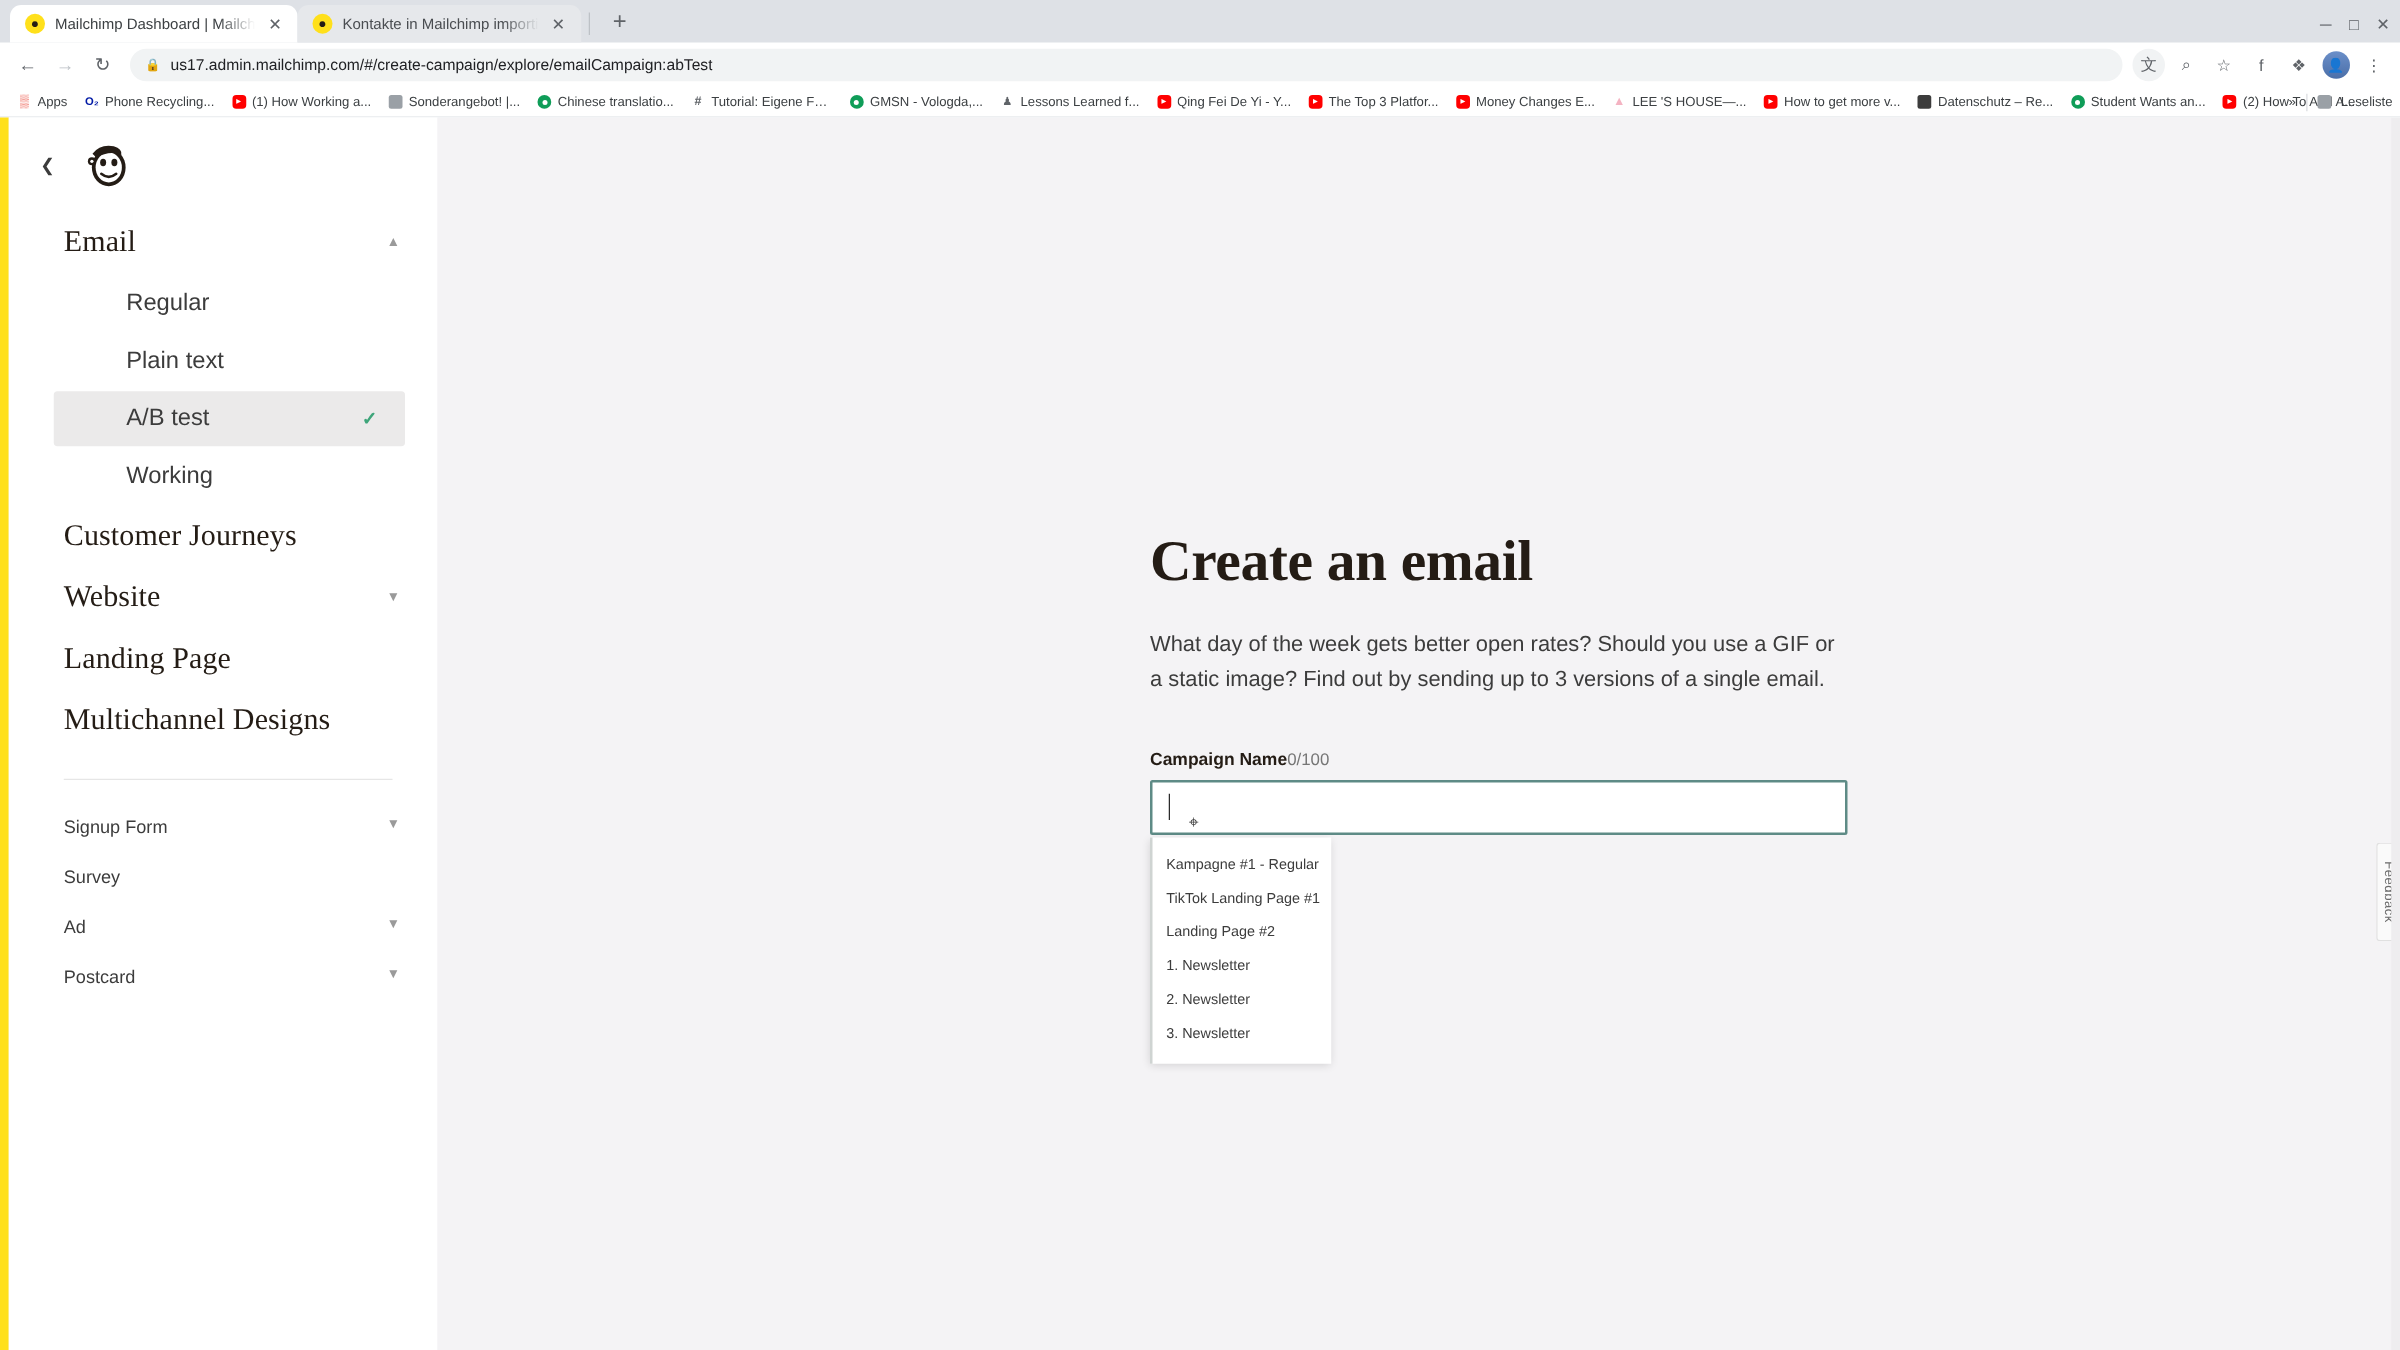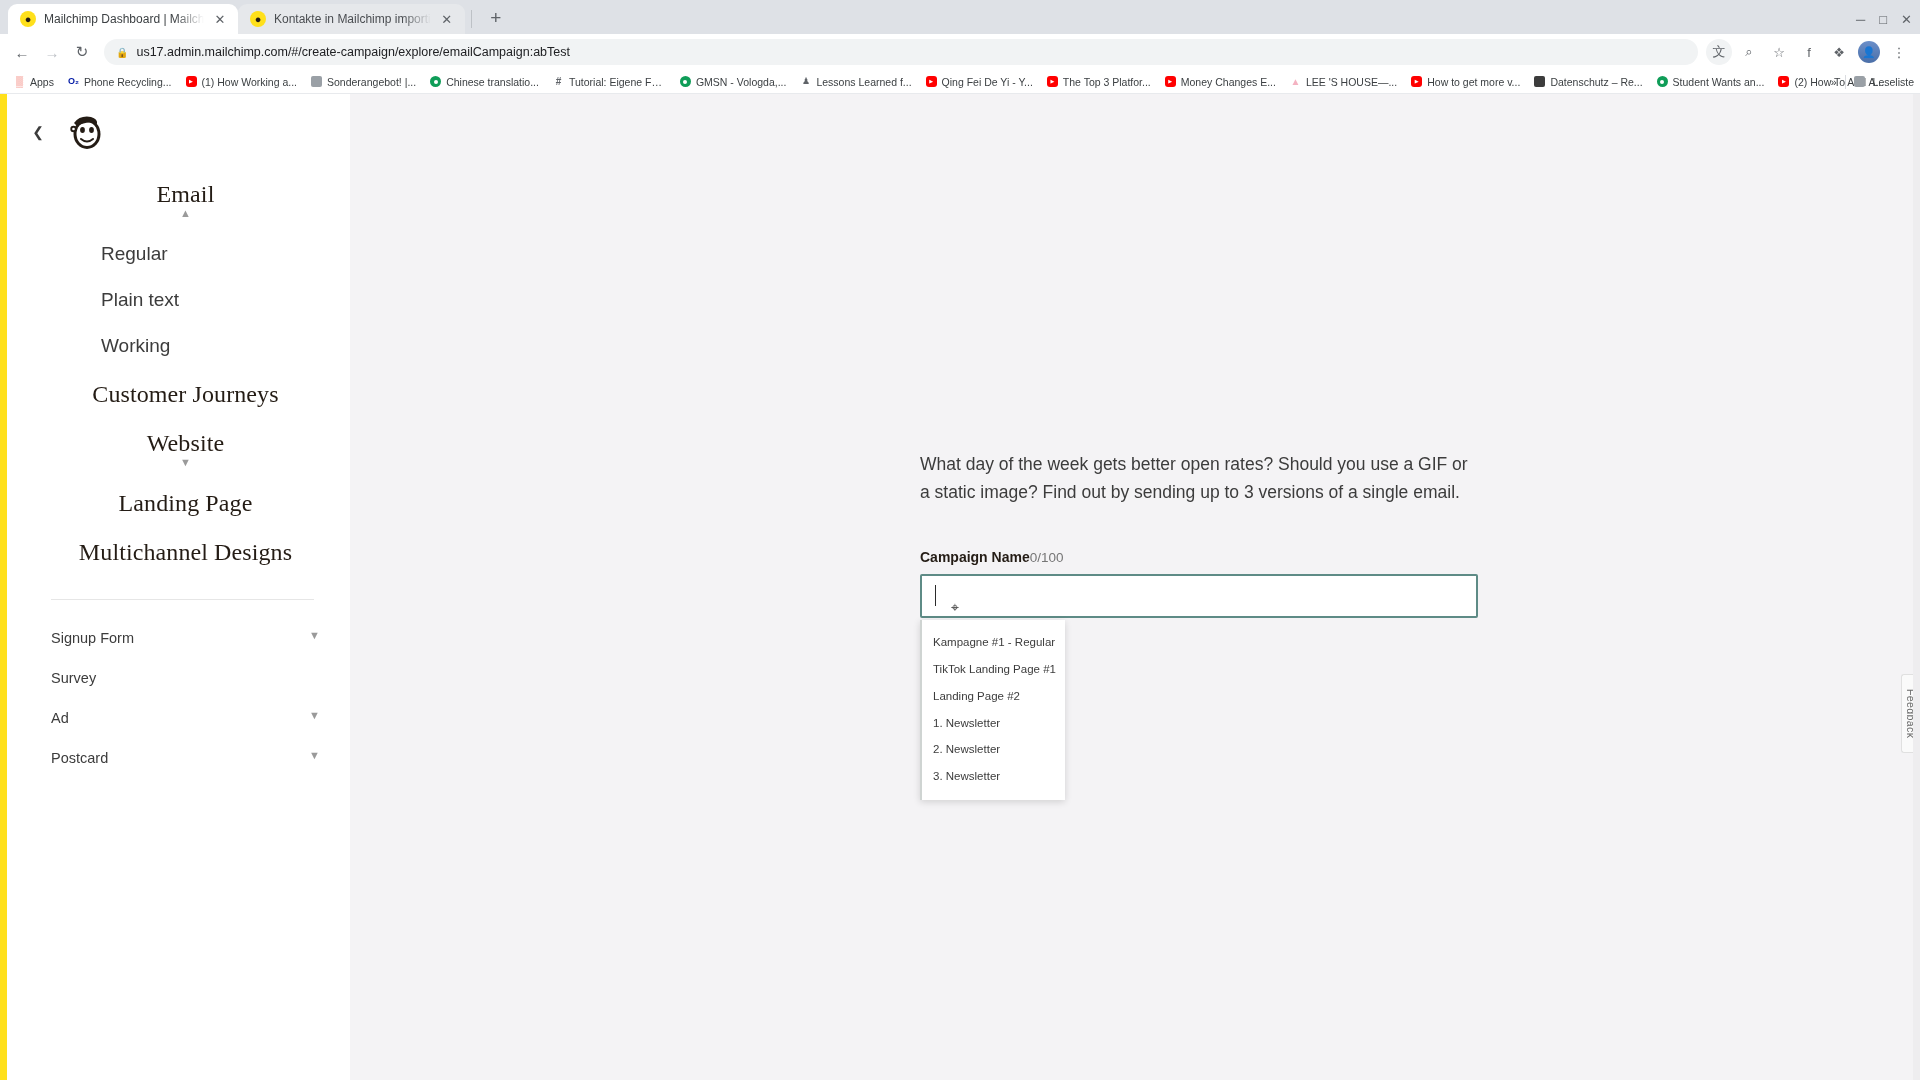--- a/index.html
+++ b/index.html
@@ -140,21 +140,21 @@
     color:#3c3c3c; font-size: 14px; flex:0 0 22px;
   }
   .logo {
     width: 46px; height: 40px; flex:0 0 46px;
     display:flex; align-items:center; justify-content:center;
   }
 
   .nav { padding: 12px 0 0 0; }
   .nav-group-head {
     display:flex; align-items:center; justify-content:space-between;
-    padding: 11px 30px 11px 44px; cursor: default; flex-direction: column;
+    padding: 11px 30px 11px 44px; cursor: default;
   }
   .nav-group-title {
     font-family: "Liberation Serif", serif;
     font-size: 24px; color: #241c15; letter-spacing: .1px;
   }
   .chev { color:#9a9a9a; font-size: 11px; line-height:1; }
   .nav-sub {
     display:flex; align-items:center; justify-content:space-between;
     padding: 11px 22px 11px 58px; margin: 2px 26px 2px 36px;
     border-radius: 3px;
@@ -375,20 +375,24 @@
           <span class="nav-group-title">Email</span>
           <span class="chev">▲</span>
         </div>
 
         <div class="nav-sub">
           <span class="nav-sub-label">Regular</span>
         </div>
         <div class="nav-sub">
           <span class="nav-sub-label">Plain text</span>
         </div>
+        <div class="nav-sub selected">
+          <span class="nav-sub-label">A/B test</span>
+          <span class="check">✓</span>
+        </div>
         <div class="nav-sub">
           <span class="nav-sub-label">Working</span>
         </div>
 
         <div class="nav-group-head">
           <span class="nav-group-title">Customer Journeys</span>
         </div>
         <div class="nav-group-head">
           <span class="nav-group-title">Website</span>
           <span class="chev">▼</span>
@@ -416,20 +420,21 @@
         <div class="nav-item-small">
           <span class="lbl">Postcard</span>
           <span class="chev">▼</span>
         </div>
 
       </div>
     </div>
 
     <div class="main">
       <div class="content">
+        <h1 class="h1">Create an email</h1>
         <p class="lede">What day of the week gets better open rates? Should you use a GIF or a static image? Find out by sending up to 3 versions of a single email.</p>
 
         <div class="field-row">
           <span class="field-label">Campaign Name</span>
           <span class="field-count">0/100</span>
         </div>
 
         <div class="input-wrap">
           <input class="text-input" type="text" placeholder="" style="">
           <span class="caret"></span>

